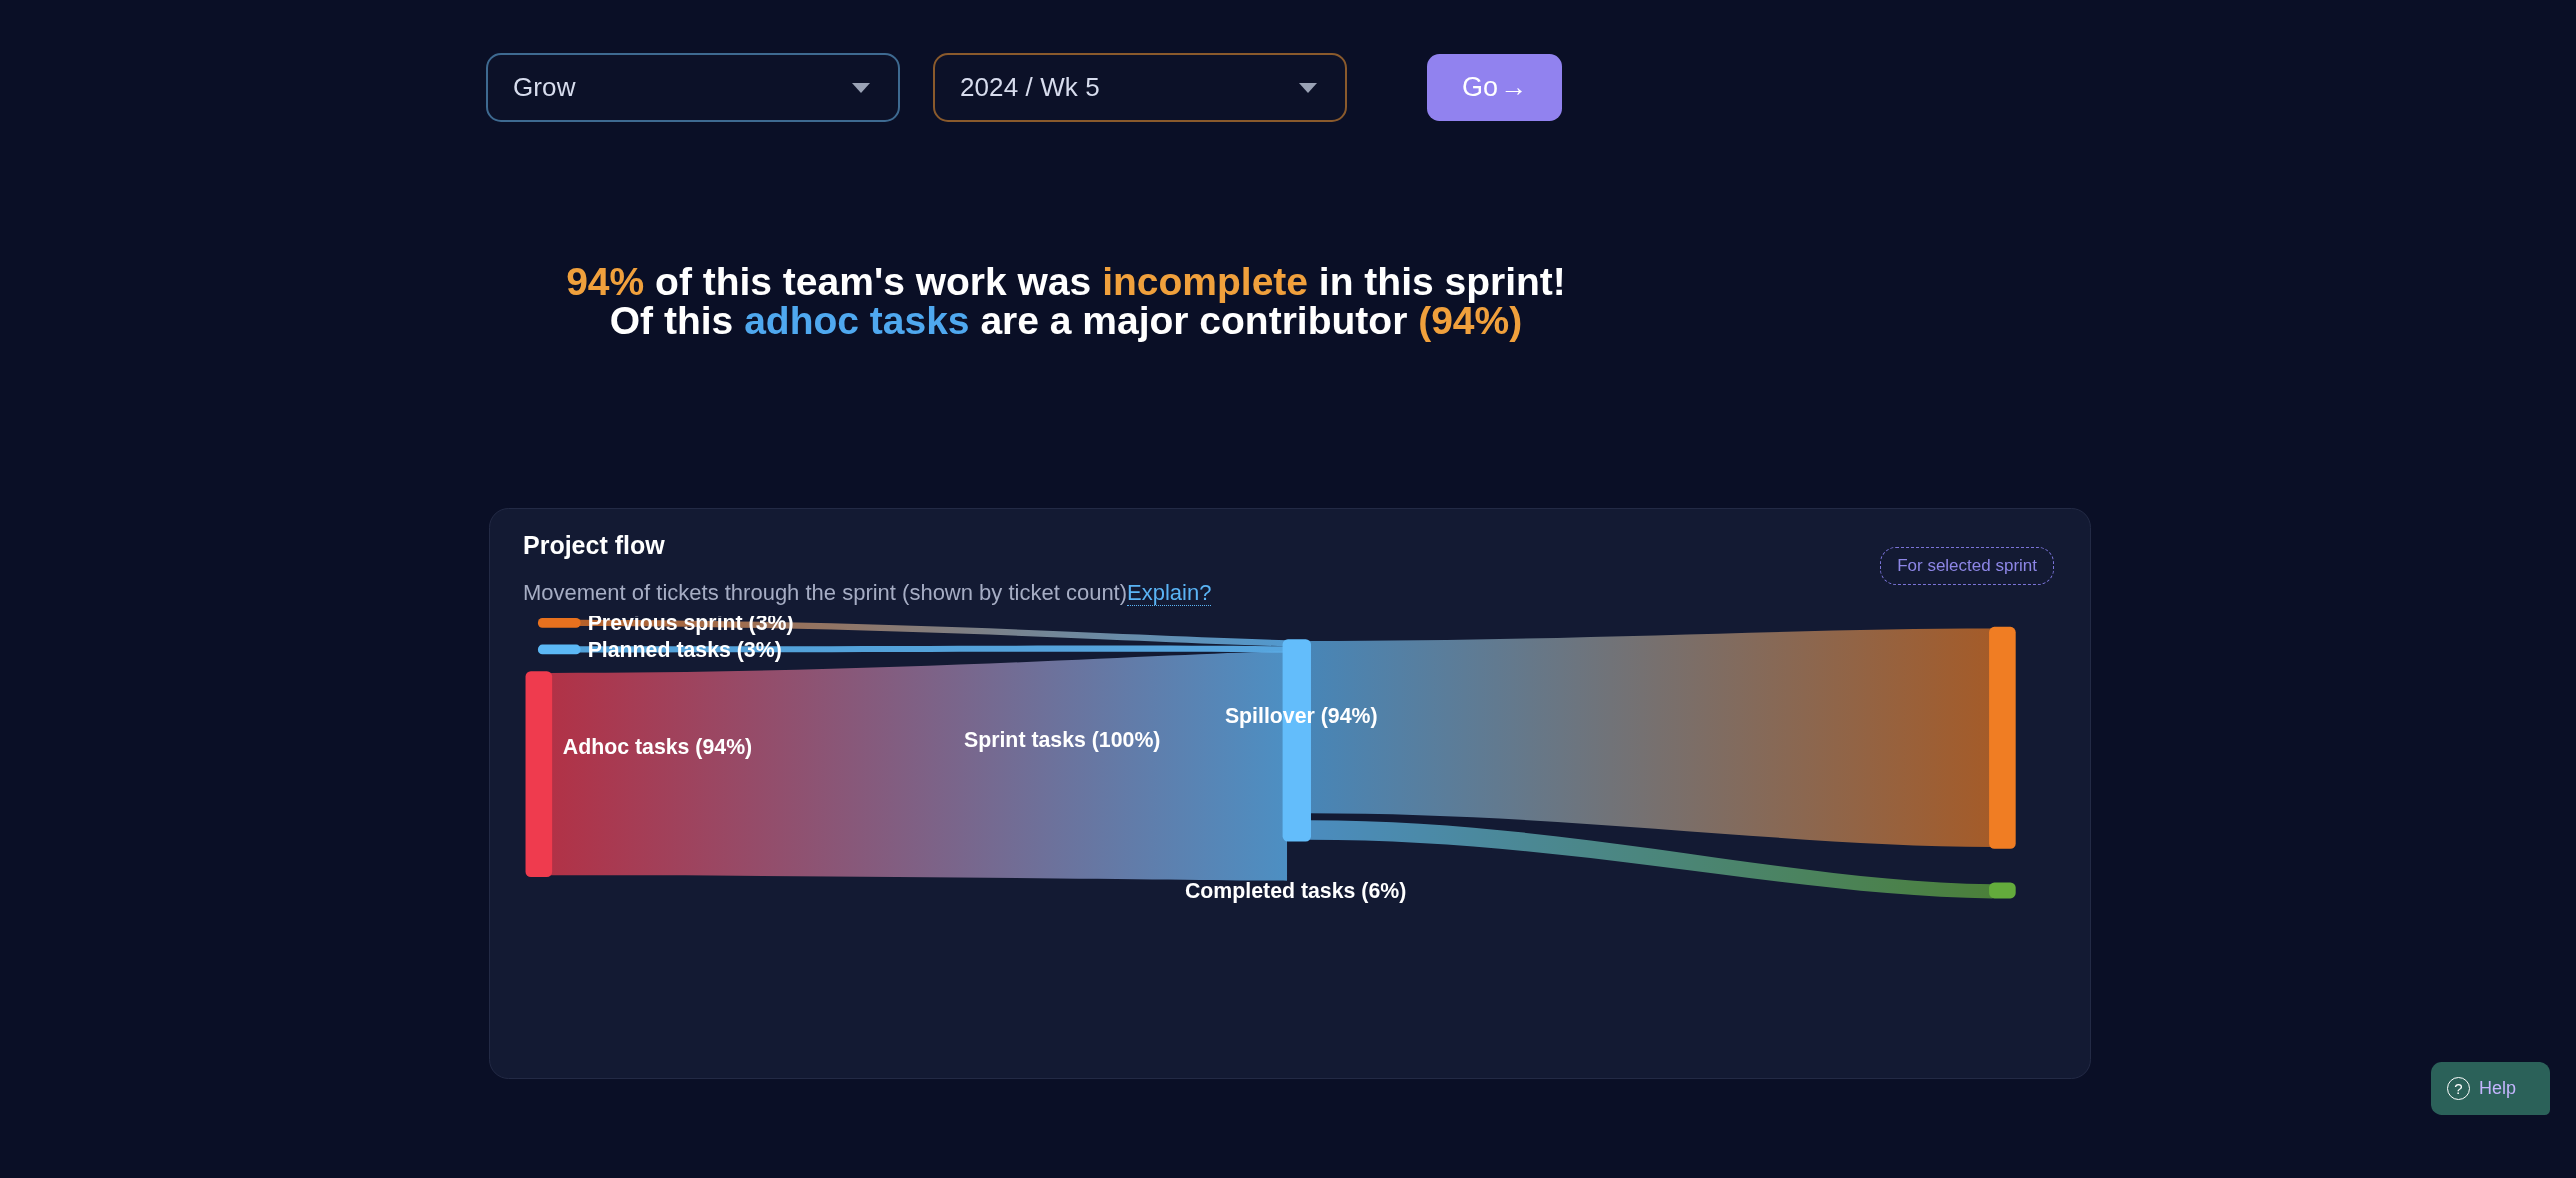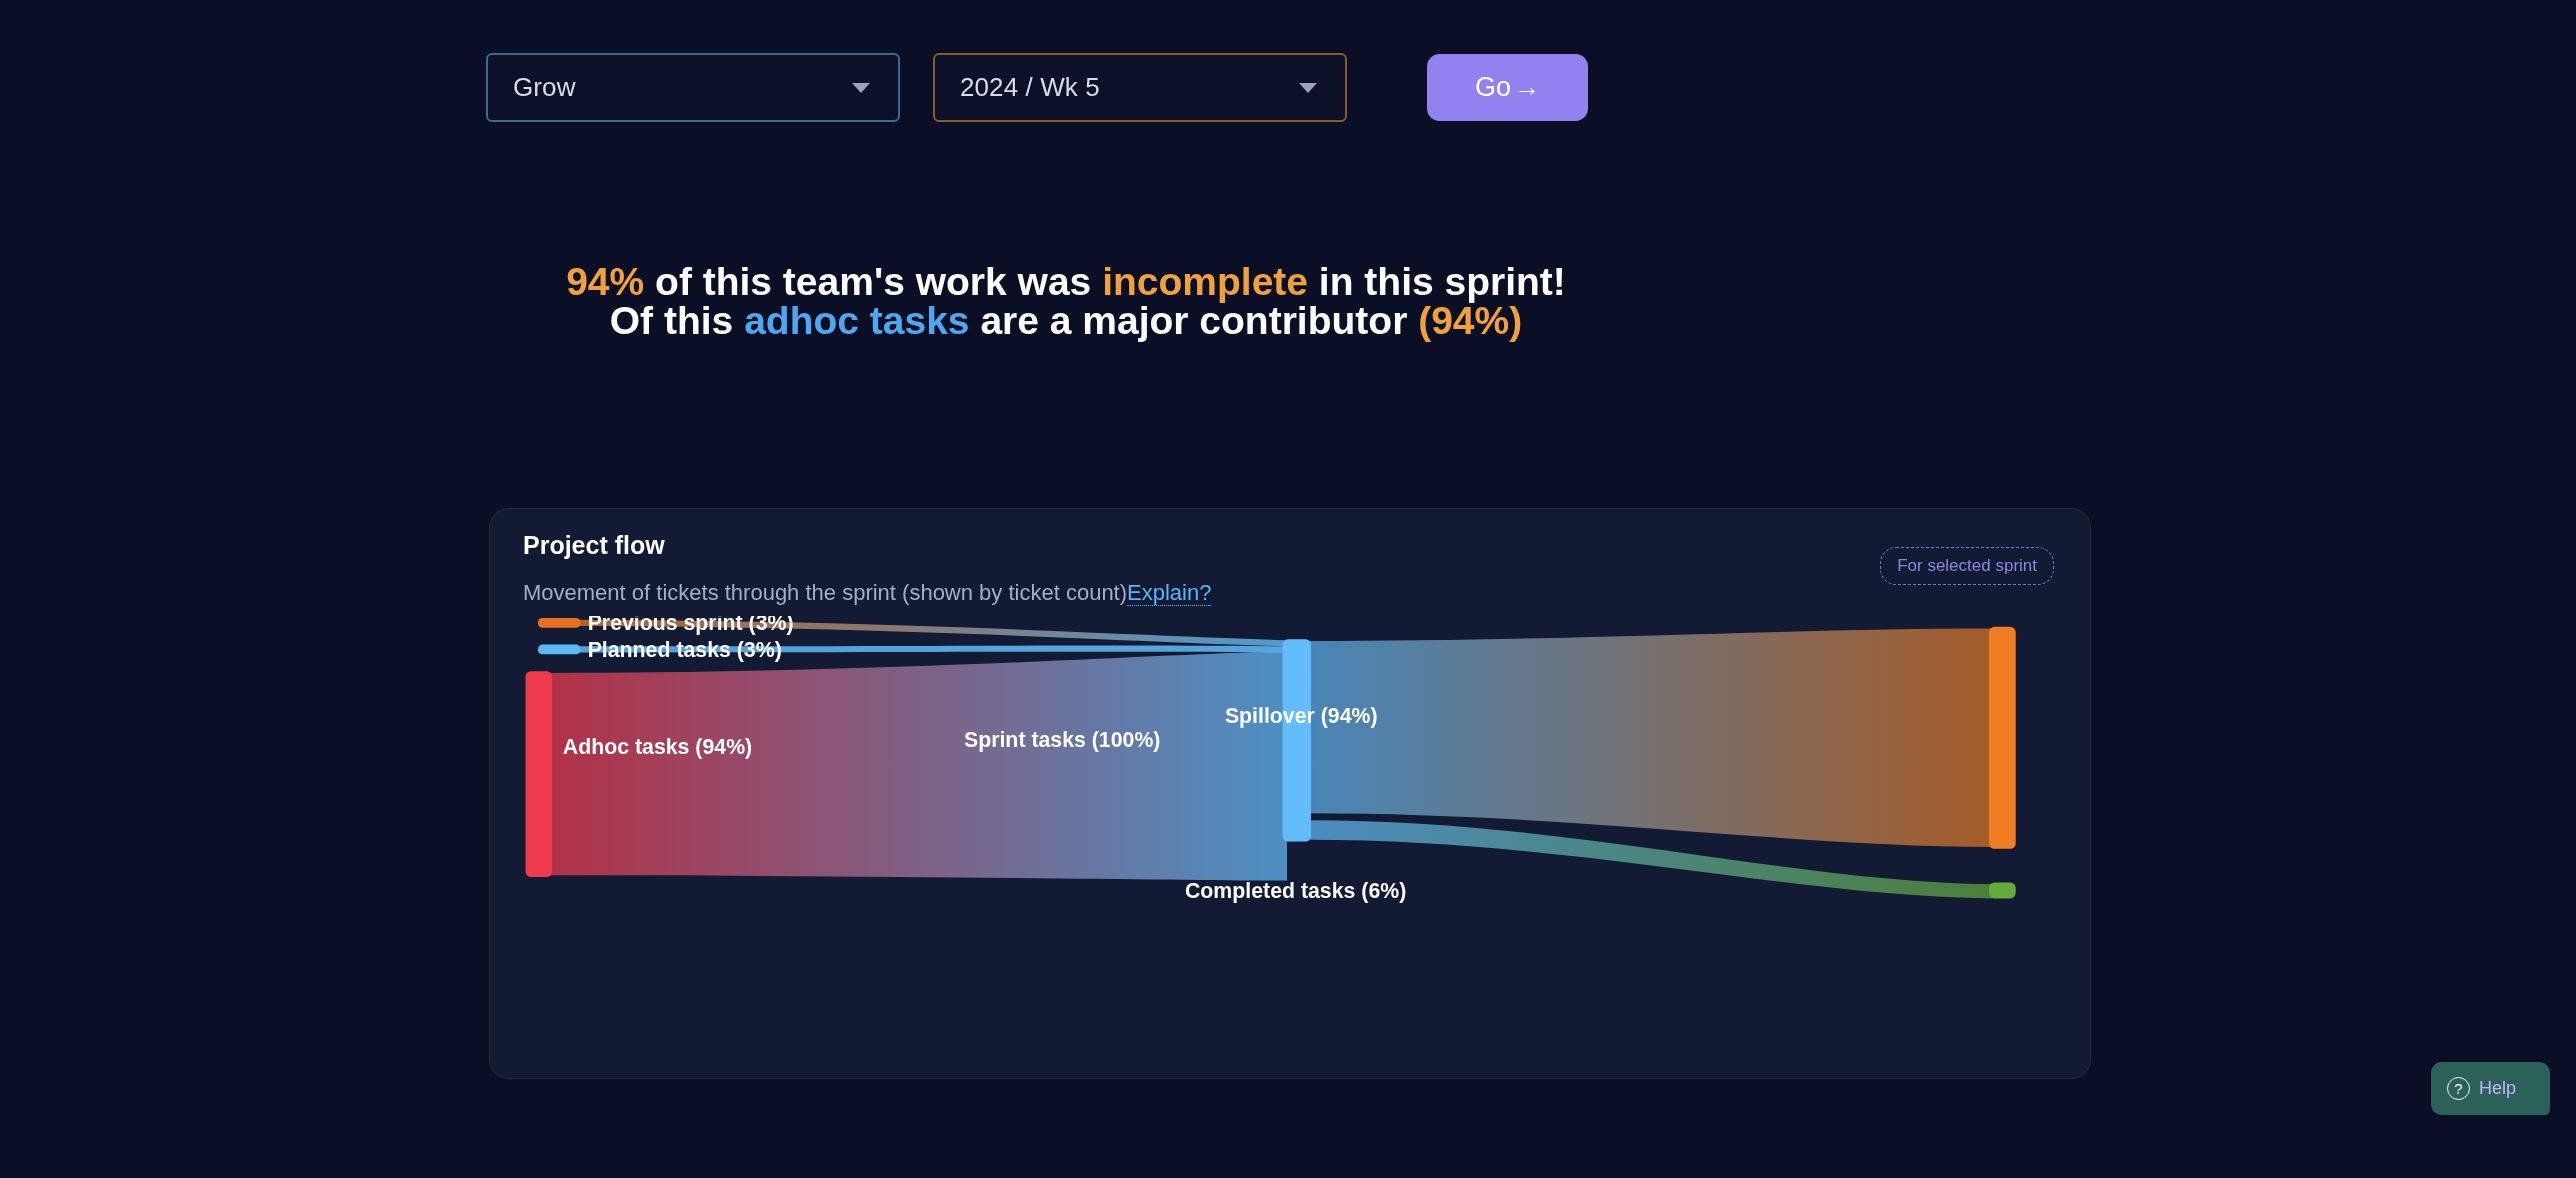--- a/index.html
+++ b/index.html
@@ -19,21 +19,21 @@
     left: 486px;
     display: flex;
     align-items: center;
     gap: 33px;
   }
 
   .select-wrap {
     position: relative;
     width: 414px;
     height: 69px;
-    border-radius: 6px;
+    border-radius: 15px;
     background: #0c1128;
     display: flex;
     align-items: center;
     padding: 0 25px;
     cursor: pointer;
   }
   .select-wrap.teal   { border: 2.7px solid #3e6a91; }
   .select-wrap.indigo { border: 2.7px solid #55509a; }
   .select-wrap.amber  { border: 2.7px solid #8a5a2c; }
 
@@ -49,21 +49,21 @@
     right: 28px;
     top: 50%;
     transform: translateY(-50%);
     width: 0; height: 0;
     border-left: 9.8px solid transparent;
     border-right: 9.8px solid transparent;
     border-top: 10.7px solid #9aa2b5;
   }
 
   .go-button {
-    width: 161px;
+    width: 135px;
     height: 67px;
     border-radius: 12.4px;
     background: #9182ef;
     border: none;
     color: #ffffff;
     font-size: 27px;
     font-family: "Liberation Sans", sans-serif;
     display: flex;
     align-items: center;
     justify-content: center;

